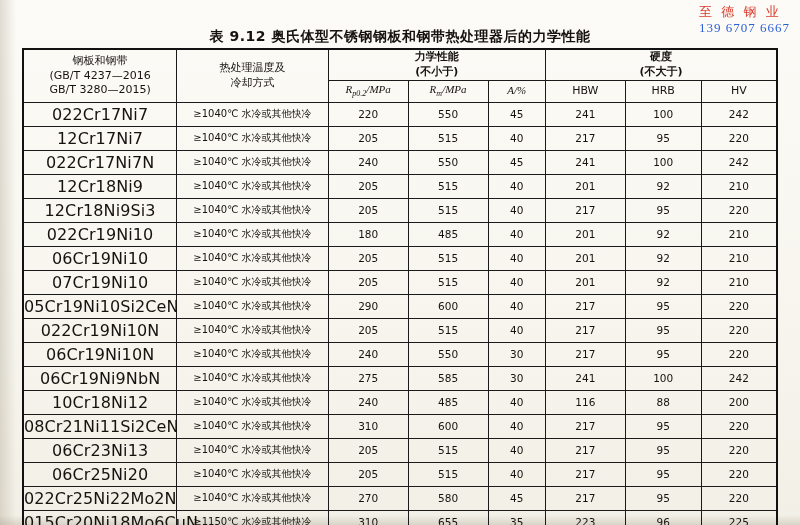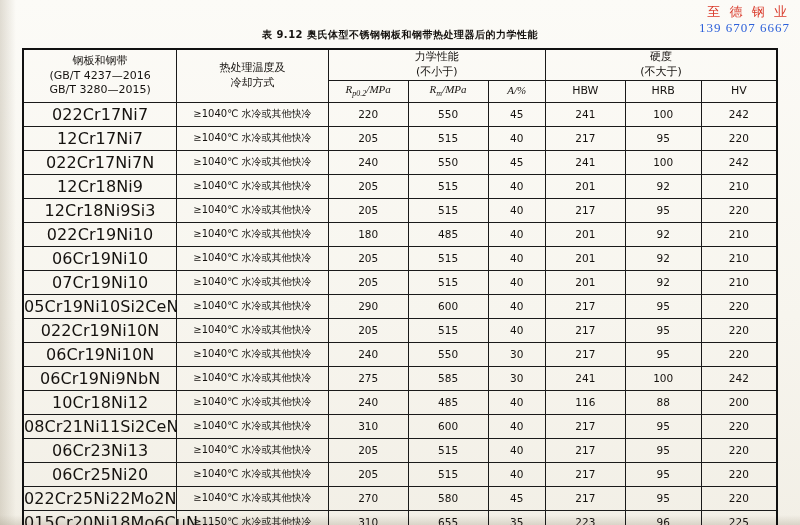--- a/index.html
+++ b/index.html
@@ -21,21 +21,20 @@
     height: 525px;
     box-sizing: border-box;
     background: linear-gradient(180deg,#fcfbf7 0%, #f7f5ee 60%, #f2efe6 100%);
   }
 
   
   .watermark {
     position: absolute;
     top: 4px;
     right: 10px;
-    text-align: right;
     line-height: 1.25;
     z-index: 5;
   }
   .watermark .wm-line1 {
     color: #d93a2b;
     font-size: 13px;
     letter-spacing: 3px;
     font-family: "Liberation Serif", serif;
   }
   .watermark .wm-line2 {
@@ -44,21 +43,21 @@
     letter-spacing: 1px;
     font-family: Liberation Serif, serif;
   }
 
   .title {
     position: absolute;
     top: 28px;
     left: 0;
     width: 800px;
     text-align: center;
-    font-size: 10px;
+    font-size: 14px;
     font-weight: bold;
     font-family: "DejaVu Sans", sans-serif;
     letter-spacing: 0.5px;
   }
 
   .tablewrap {
     position: absolute;
     top: 48px;
     left: 22px;
     width: 756px;
@@ -82,20 +81,21 @@
   table.t {
     border: 2px solid #111;
   }
   thead th {
     font-weight: normal;
     font-size: 11px;
     padding: 3px 2px;
   }
   thead th.grp {
     height: 26px;
+    font-weight: bold;
   }
   thead th.tall {
     height: 52px;
   }
   tbody td {
     height: 23px;
     font-size: 10.5px;
   }
   td.grade {
     font-size: 16px;

